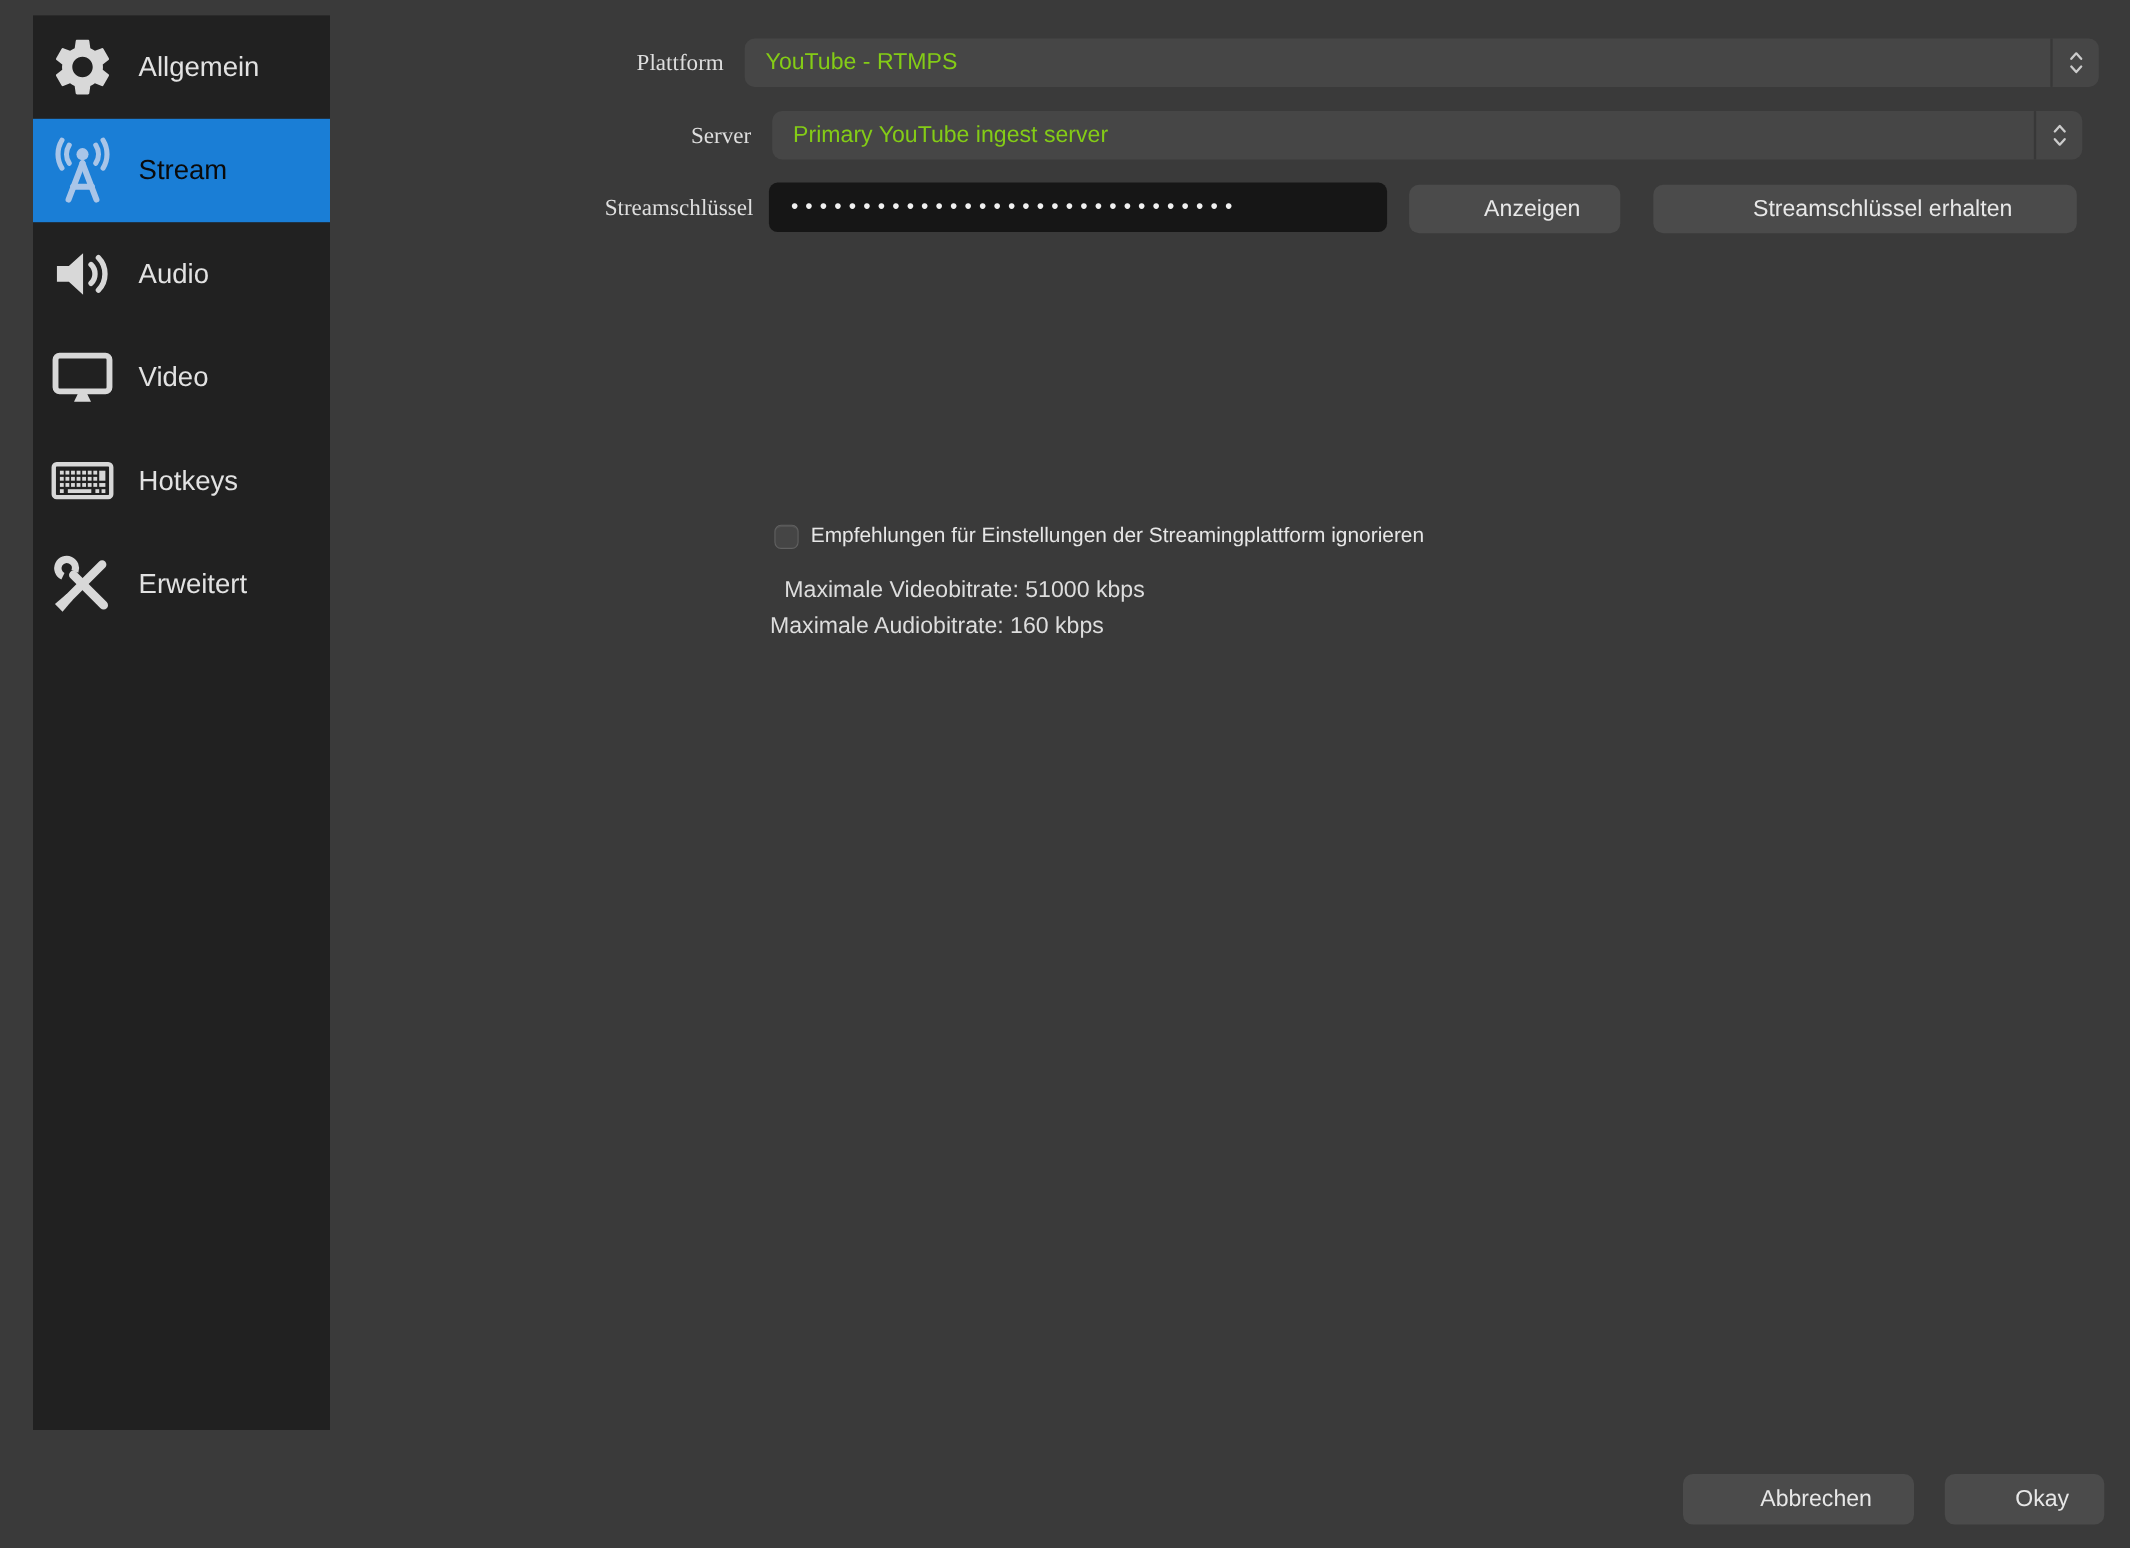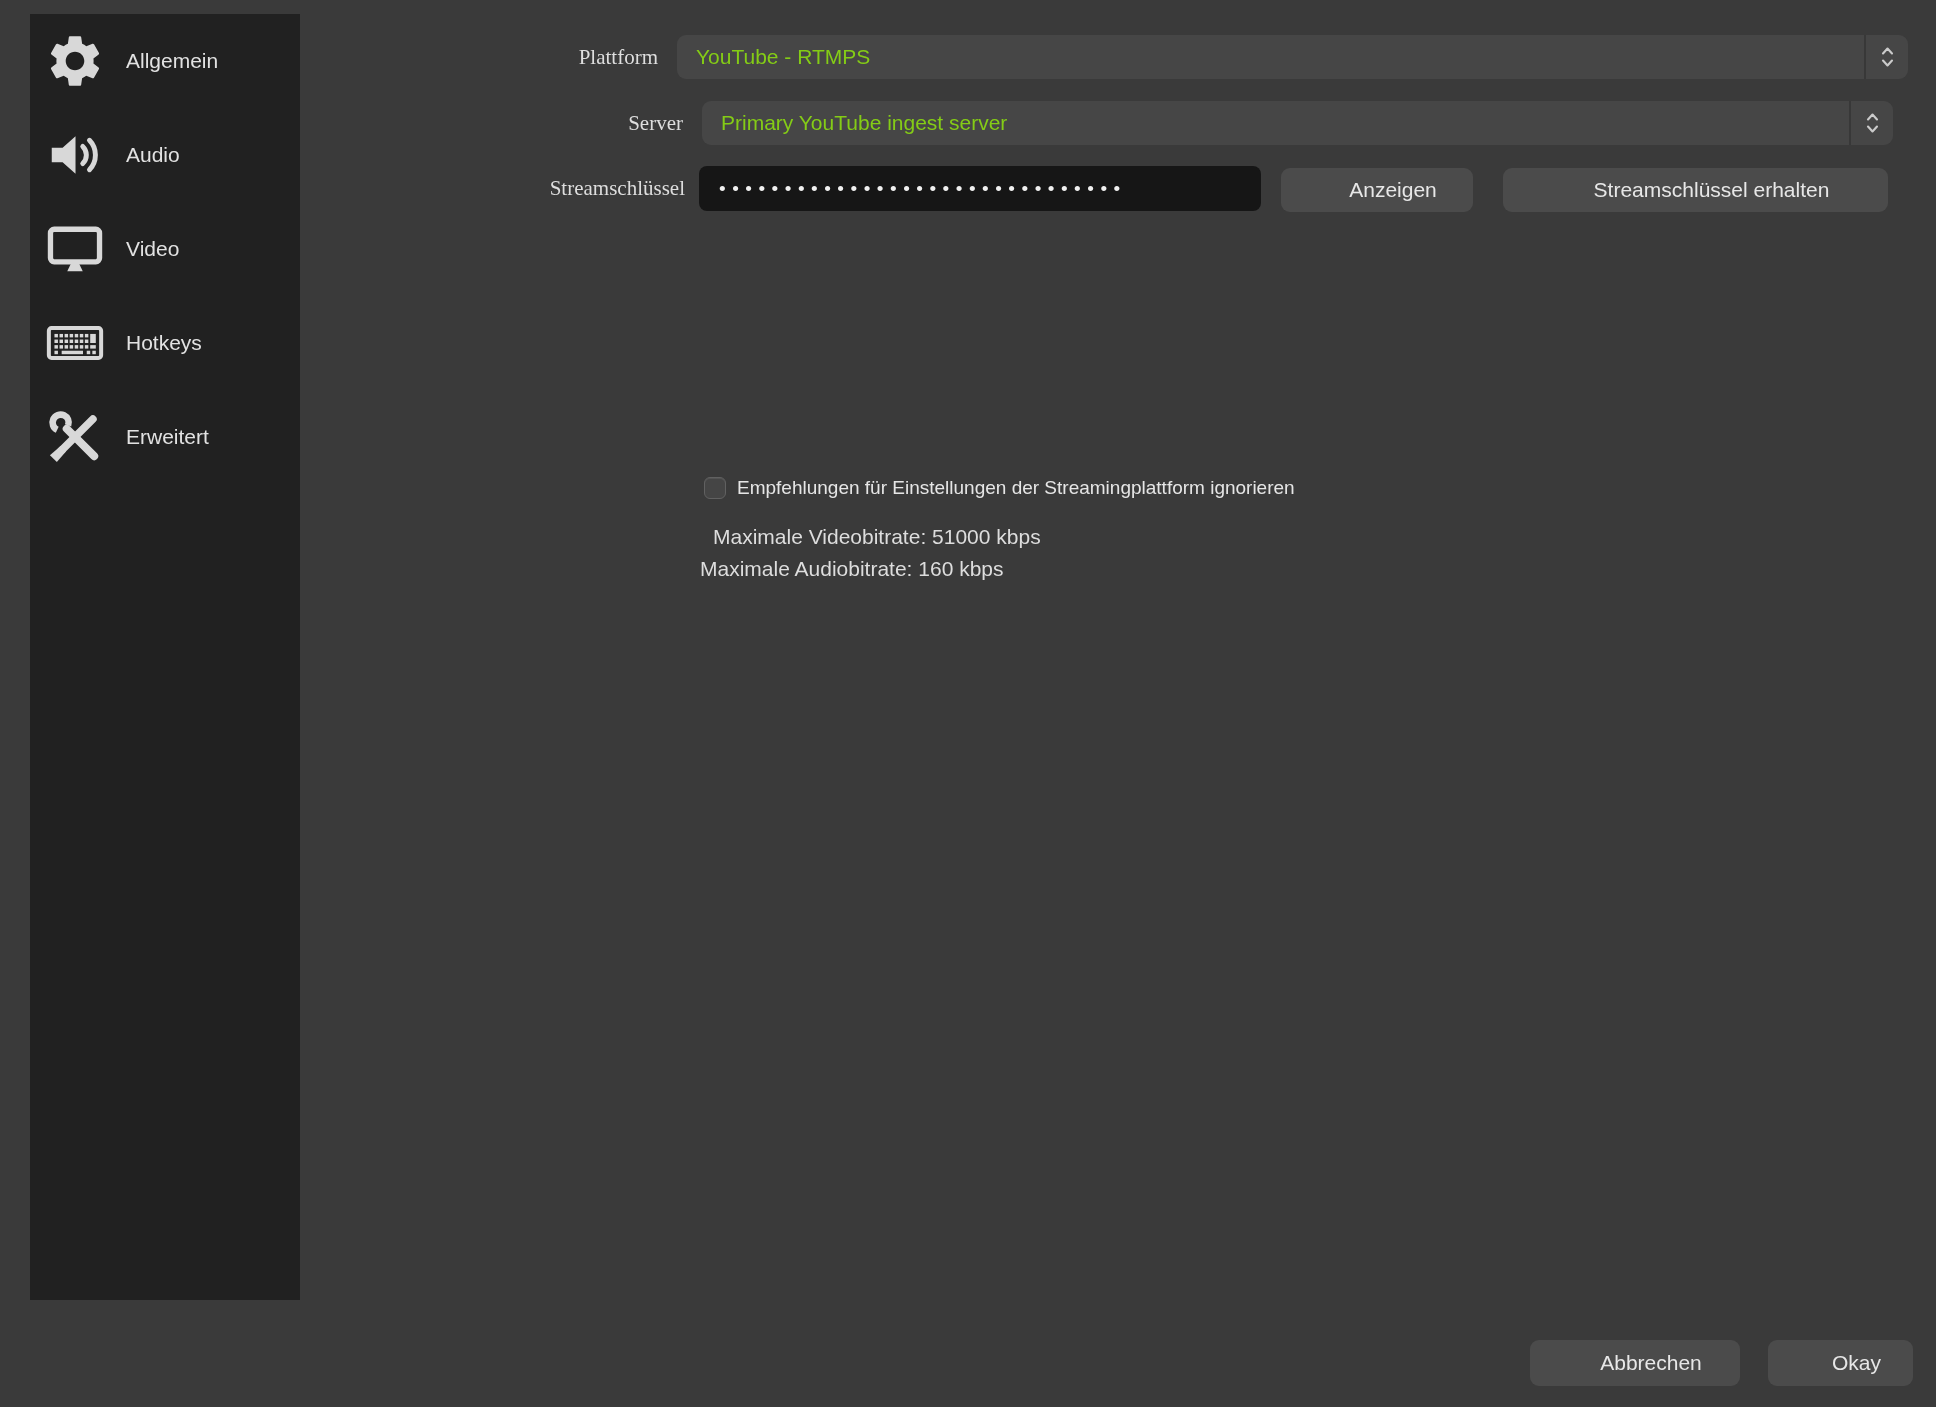--- a/index.html
+++ b/index.html
@@ -23,21 +23,21 @@
   .nav-item {
     height: 94px;
     display: flex; align-items: center;
     padding-left: 6px; gap: 12px;
     cursor: default;
   }
   .nav-item .ic {
     width: 78px; min-width: 78px;
     display: flex; align-items: center; justify-content: center;
   }
-  .nav-item .nav-label { font-size: 21px; color: #e2e2e2; }
+  .nav-item .nav-label { font-size: 25px; color: #e2e2e2; }
   .nav-item.selected { background: var(--accent); }
   .nav-item.selected .nav-label { color: #0a0a0a; }
 
   
   .flabel {
     position: absolute; height: 44px; line-height: 44px;
     font-size: 21px; color: #dedede; text-align: left; font-family: Liberation Serif, serif;
   }
   .combo {
     position: absolute; height: 44px;
@@ -90,20 +90,39 @@
 
   <div class="nav-item">
     <span class="ic">
       <svg width="62" height="62" viewBox="0 0 24 24">
         <path fill="#d8d8d8" d="M19.14 12.94c.04-.3.06-.61.06-.94s-.02-.64-.07-.94l2.03-1.58c.18-.14.23-.41.12-.61l-1.92-3.32c-.12-.22-.37-.29-.59-.22l-2.39.96c-.5-.38-1.03-.7-1.62-.94l-.36-2.54c-.04-.24-.24-.41-.48-.41h-3.84c-.24 0-.43.17-.47.41l-.36 2.54c-.59.24-1.13.57-1.62.94l-2.39-.96c-.22-.08-.47 0-.59.22L2.74 8.87c-.12.21-.08.47.12.61l2.03 1.58c-.05.3-.09.63-.09.94s.02.64.07.94l-2.03 1.58c-.18.14-.23.41-.12.61l1.92 3.32c.12.22.37.29.59.22l2.39-.96c.5.38 1.03.7 1.62.94l.36 2.54c.05.24.24.41.48.41h3.84c.24 0 .44-.17.47-.41l.36-2.54c.59-.24 1.13-.56 1.62-.94l2.39.96c.22.08.47 0 .59-.22l1.92-3.32c.12-.22.07-.47-.12-.61l-2.01-1.58zM12 15.6c-1.98 0-3.6-1.62-3.6-3.6s1.62-3.6 3.6-3.6 3.6 1.62 3.6 3.6-1.62 3.6-3.6 3.6z"></path>
       </svg>
     </span>
     <span class="nav-label">Allgemein</span>
   </div>
 
+  <div class="nav-item selected">
+    <span class="ic">
+      <svg width="66" height="66" viewBox="0 0 24 24">
+        <g stroke="#a9c5e8" stroke-width="1.7" fill="none" stroke-linecap="round">
+          <path d="M7.6 3.6 A5.6 5.6 0 0 0 7.6 9.6"></path>
+          <path d="M5.2 2 A8.8 8.8 0 0 0 5.2 11.2"></path>
+          <path d="M16.4 3.6 A5.6 5.6 0 0 1 16.4 9.6"></path>
+          <path d="M18.8 2 A8.8 8.8 0 0 1 18.8 11.2"></path>
+        </g>
+        <circle cx="12" cy="6.6" r="2" fill="#a9c5e8"></circle>
+        <g stroke="#a9c5e8" stroke-width="2" fill="none" stroke-linecap="round">
+          <path d="M12 9.6 L7.4 21.6"></path>
+          <path d="M12 9.6 L16.6 21.6"></path>
+          <path d="M8.9 17.4 L15.1 17.4"></path>
+        </g>
+      </svg>
+    </span>
+    <span class="nav-label">Stream</span>
+  </div>
 
 
   <div class="nav-item">
     <span class="ic">
       <svg width="62" height="62" viewBox="0 0 24 24">
         <polygon points="3,9.2 7.2,9.2 12.2,4.7 12.2,19.3 7.2,14.8 3,14.8" fill="#d8d8d8"></polygon>
         <path d="M15 8.7 A4.6 4.6 0 0 1 15 15.3" stroke="#d8d8d8" stroke-width="1.9" fill="none" stroke-linecap="round"></path>
         <path d="M17.6 6.3 A8.2 8.2 0 0 1 17.6 17.7" stroke="#d8d8d8" stroke-width="1.9" fill="none" stroke-linecap="round"></path>
       </svg>
     </span>

